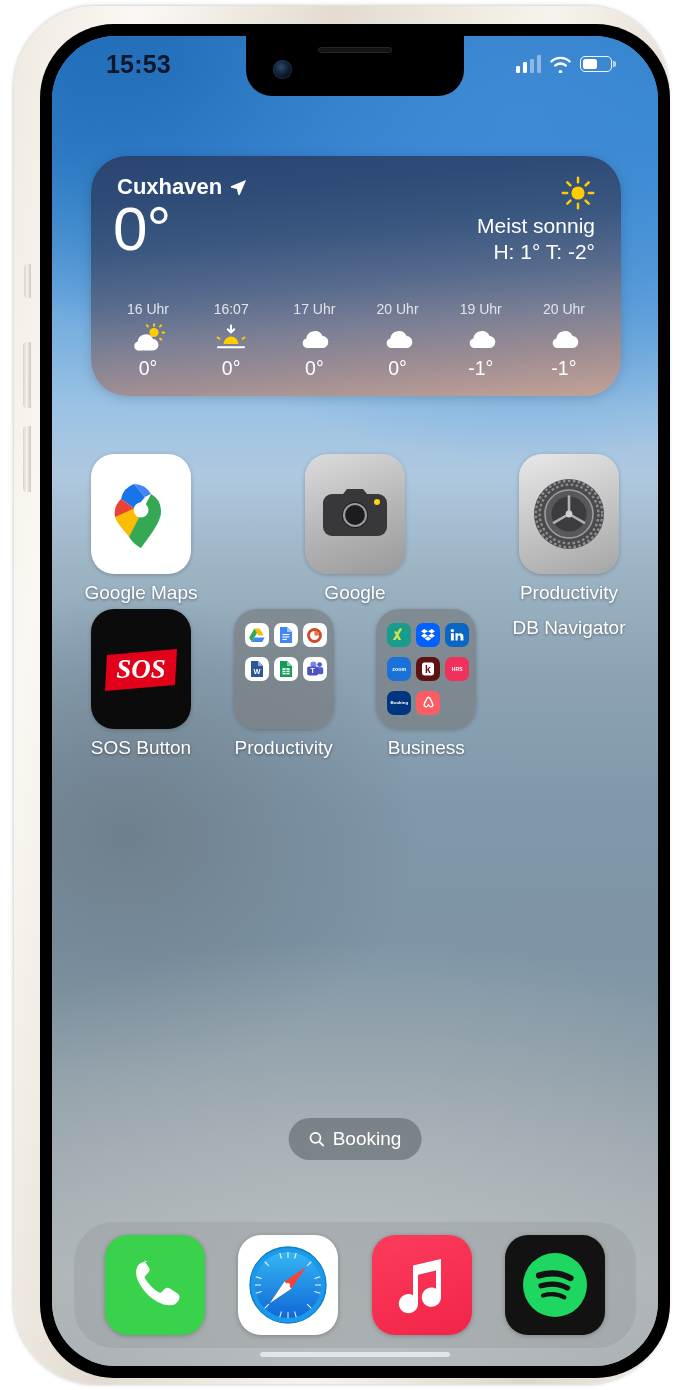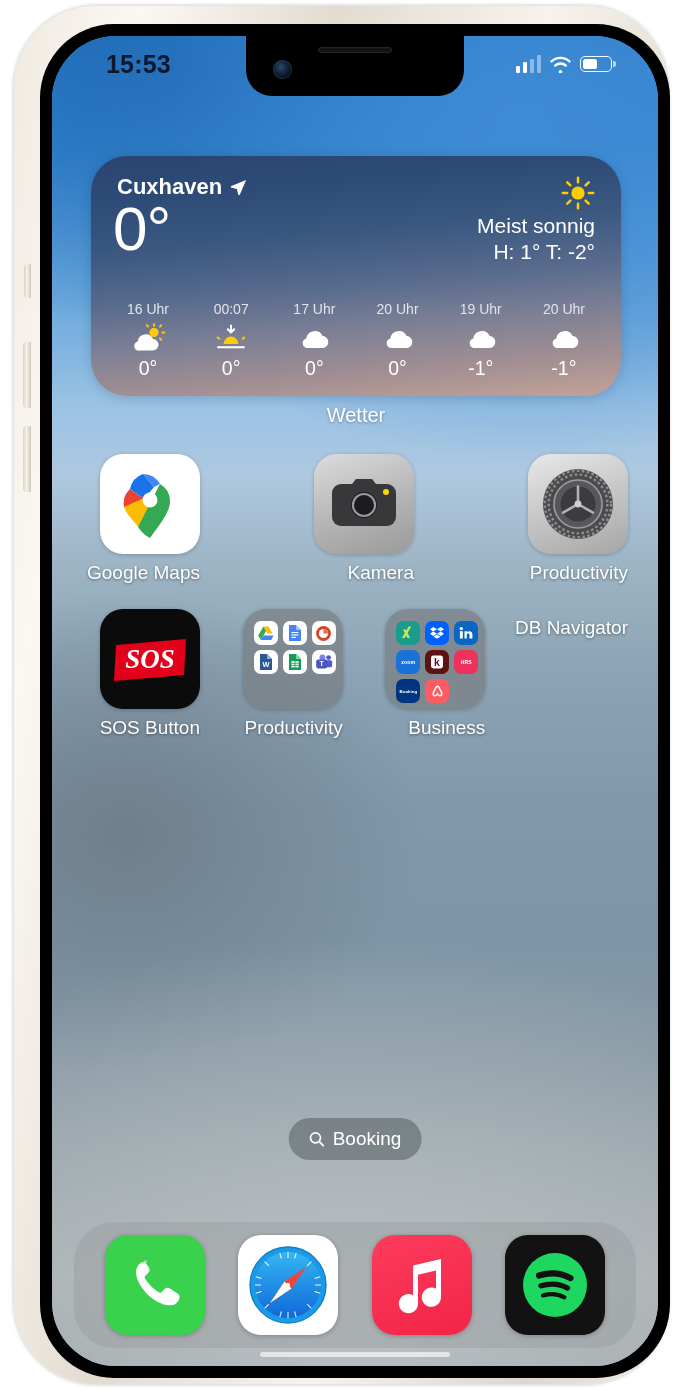--- a/index.html
+++ b/index.html
@@ -158,23 +158,23 @@
     text-shadow: 0 1px 3px rgba(0,0,0,.34);
   }
 
   
   .app-row {
     position: absolute; left: 30px; width: 546px;
     display: flex; justify-content: space-between;
   }
   #app-row-1 { top: 418px; }
   #app-row-2 { top: 573px; }
-  .app-cell { width: 118px; display: flex; flex-direction: column; align-items: flex-end; }
+  .app-cell { width: 118px; display: flex; flex-direction: column; align-items: center; }
   .app-icon {
-    width: 100px; height: 100px; border-radius: 23px;
+    width: 100px; height: 120px; border-radius: 23px;
     position: relative; overflow: hidden;
     box-shadow: 0 1px 4px rgba(0,0,0,.22);
     display: flex; align-items: center; justify-content: center;
   }
   .app-label {
     margin-top: 8px; font-size: 19px; color: #fff; white-space: nowrap;
     text-shadow: 0 1px 3px rgba(0,0,0,.45);
   }
 
   
@@ -310,21 +310,21 @@
                   <line x1="30" y1="15.5" x2="31.3" y2="16.8"></line>
                 <line x1="18" y1="3.5" x2="16.7" y2="2.2"></line>
               </g>
               <path d="M10 27.5h12.5a5.7 5.7 0 0 0 .6-11.4 8.1 8.1 0 0 0-15.4 2.4A4.6 4.6 0 0 0 10 27.5z" fill="#fff"></path>
             </svg>
           </div>
           <div class="hour-temp">0°</div>
         </div>
 
         <div class="hour-col">
-          <div class="hour-label">00:07</div>
+          <div class="hour-label">16:07</div>
           <div class="hour-icon">
             <svg width="36" height="30" viewBox="0 0 36 30">
               <path d="M18 2.5v7m0 0-3.2-3.2M18 9.5l3.2-3.2" stroke="#fff" stroke-width="2" fill="none" stroke-linecap="round" stroke-linejoin="round"></path>
               <path d="M10.6 21a7.4 7.4 0 0 1 14.8 0z" fill="#ffcc00"></path>
               <g stroke="#ffcc00" stroke-width="1.9" stroke-linecap="round">
                 <line x1="4.6" y1="14.4" x2="6.4" y2="15.8"></line>
                   <line x1="31.4" y1="14.4" x2="29.6" y2="15.8"></line>
               </g>
               <line x1="5" y1="24.2" x2="31" y2="24.2" stroke="#fff" stroke-width="2.1" stroke-linecap="round"></line>
             </svg>
@@ -368,21 +368,20 @@
             <svg width="36" height="26" viewBox="0 0 36 26">
               <path d="M10.5 23h15.5a6 6 0 0 0 .6-12 8.6 8.6 0 0 0-16.3 2.5A4.9 4.9 0 0 0 10.5 23z" fill="#fff"></path>
             </svg>
           </div>
           <div class="hour-temp">-1°</div>
         </div>
 
       </div>
     </div>
 
-    <div id="widget-label">Wetter</div>
 
     <div class="app-row" id="app-row-1">
 
       <div class="app-cell">
         <div class="app-icon ic-white">
           <svg width="74" height="74" viewBox="0 0 74 74">
             <path d="M17 22a20 20 0 0 1 13-15l11 13-10 12z" fill="#1a73e8"></path>
             <path d="M11 40a20 20 0 0 1 6-18l14 10-9 14z" fill="#ea4335"></path>
             <path d="M11 40c2 7 10 14 14 20l14-20-8-9z" fill="#fbbc04"></path>
             <path d="M25 60c4 6 8 9 12 11 8-11 20-26 20-36a20 20 0 0 0-10-18L25 60z" fill="#34a853"></path>
@@ -397,21 +396,21 @@
       <div class="app-cell">
         <div class="app-icon ic-gray">
           <svg width="68" height="56" viewBox="0 0 68 56">
             <rect x="2" y="8" width="64" height="42" rx="9" fill="#38383a"></rect>
             <path d="M22 8l4-5h16l4 5z" fill="#38383a"></path>
             <circle cx="34" cy="29" r="13" fill="#1c1c1e"></circle>
             <circle cx="34" cy="29" r="11" fill="none" stroke="#9a9a9e" stroke-width="2.2"></circle>
             <circle cx="56" cy="16" r="3" fill="#ffd60a"></circle>
           </svg>
         </div>
-        <div class="app-label">Kamera</div>
+        <div class="app-label">Google</div>
       </div>
 
       <div class="app-cell">
         <div class="app-icon ic-silver">
           <svg width="82" height="82" viewBox="0 0 82 82">
             <g fill="#4a4a4c">
               <circle cx="41" cy="41" r="35"></circle>
             </g>
             <g stroke="#8e8e92" stroke-width="2.4">
               <circle cx="41" cy="41" r="33.2" fill="none" stroke-dasharray="2.6 2.4"></circle>

